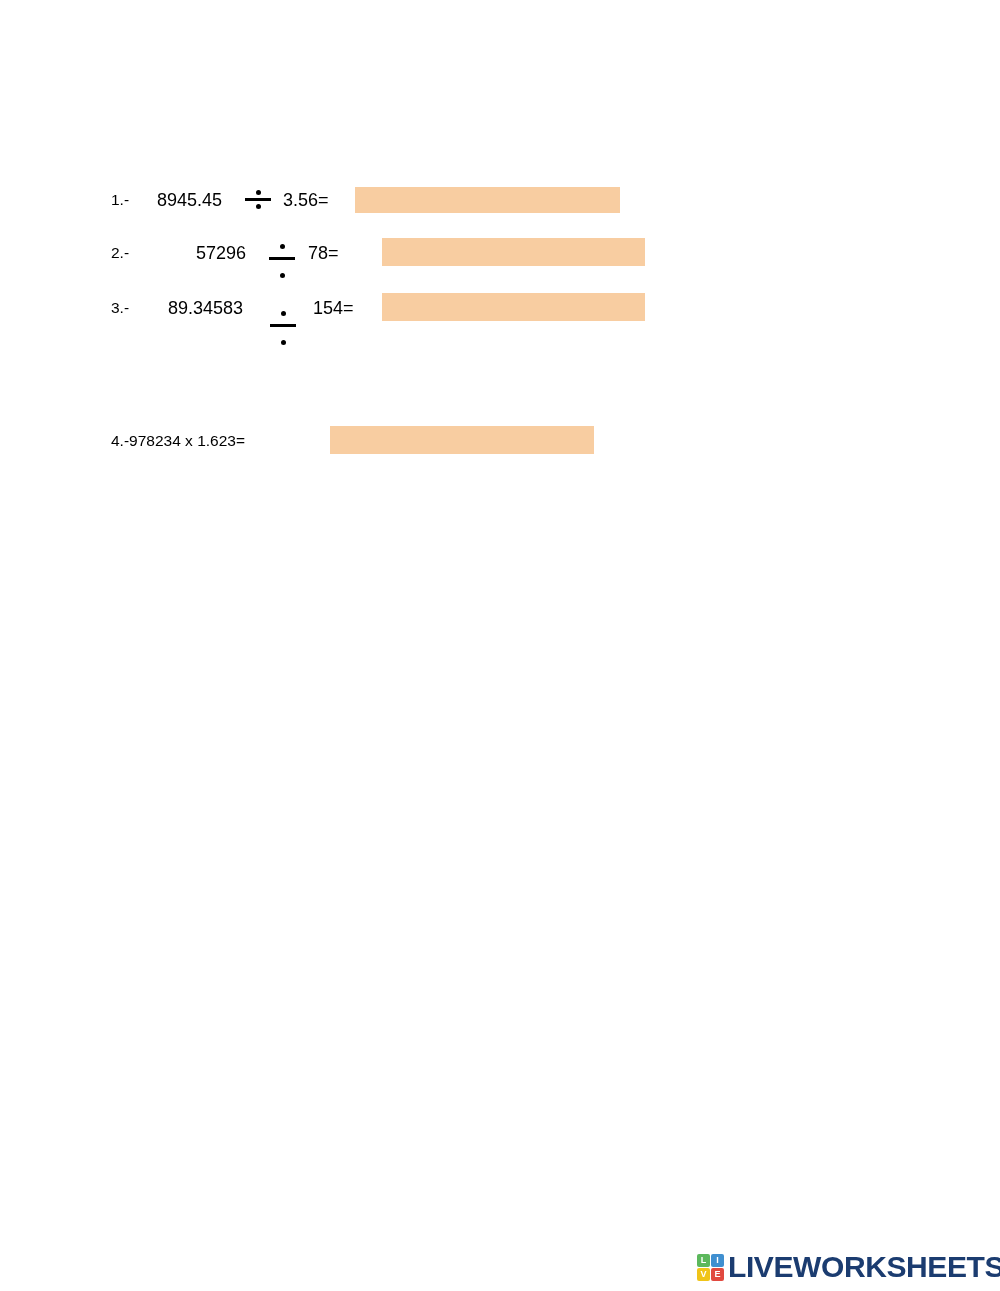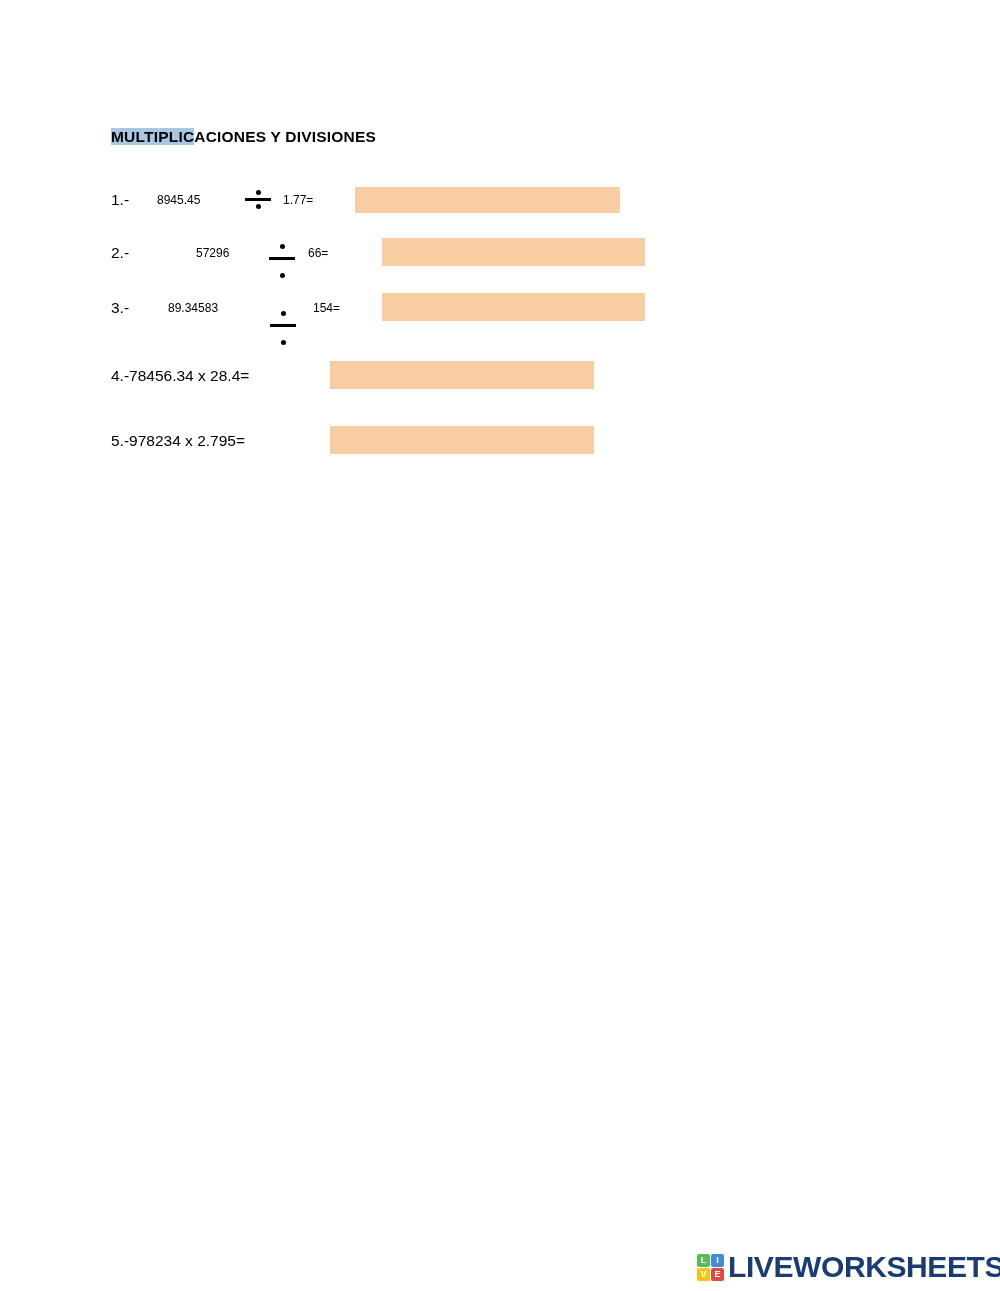--- a/index.html
+++ b/index.html
@@ -45,21 +45,21 @@
     height: 40px;
   }
   .ex-index {
     position: absolute;
     font-size: 15.5px;
     white-space: nowrap;
     line-height: 20px;
   }
   .ex-operand {
     position: absolute;
-    font-size: 12px;
+    font-size: 18px;
     white-space: nowrap;
     line-height: 20px;
   }
   .ex-expr {
     position: absolute;
     font-size: 15.5px;
     white-space: nowrap;
     line-height: 20px;
   }
 
@@ -153,67 +153,60 @@
     letter-spacing: -0.4px;
     line-height: 1;
     white-space: nowrap;
   }
 </style>
 </head>
 <body>
 
 <div class="page">
 
-  <div class="worksheet-title">
-    <span class="title-hl">MULTIPLIC</span><span>ACIONES Y DIVISIONES</span>
-  </div>
 
   <div class="exercise-row" style="top:190px;">
     <span class="ex-index" style="left:111px; top:0px;">1.-</span>
     <span class="ex-operand" style="left:157px; top:0px;">8945.45</span>
     <span class="div-glyph div-inline" style="left:243px; top:-1px;">
       <span class="dot dot-top"></span>
       <span class="bar"></span>
       <span class="dot dot-bot"></span>
     </span>
-    <span class="ex-operand" style="left:283px; top:0px;">1.77=</span>
+    <span class="ex-operand" style="left:283px; top:0px;">3.56=</span>
     <input class="answer-box" type="text" style="left: 355px; top: -3px; width: 265px; height: 26px;" placeholder="">
   </div>
 
   <div class="exercise-row" style="top:243px;">
     <span class="ex-index" style="left:111px; top:0px;">2.-</span>
     <span class="ex-operand" style="left:196px; top:0px;">57296</span>
     <span class="div-glyph div-stretch" style="left:267px; top:-1px;">
       <span class="dot dot-top"></span>
       <span class="bar"></span>
       <span class="dot dot-bot"></span>
     </span>
-    <span class="ex-operand" style="left:308px; top:0px;">66=</span>
+    <span class="ex-operand" style="left:308px; top:0px;">78=</span>
     <input class="answer-box" type="text" style="left: 382px; top: -5px; width: 263px; height: 28px;" placeholder="">
   </div>
 
   <div class="exercise-row" style="top:298px;">
     <span class="ex-index" style="left:111px; top:0px;">3.-</span>
     <span class="ex-operand" style="left:168px; top:0px;">89.34583</span>
     <span class="div-glyph div-stretch" style="left:268px; top:11px;">
       <span class="dot dot-top"></span>
       <span class="bar"></span>
       <span class="dot dot-bot"></span>
     </span>
     <span class="ex-operand" style="left:313px; top:0px;">154=</span>
     <input class="answer-box" type="text" style="left: 382px; top: -5px; width: 263px; height: 28px;" placeholder="">
   </div>
 
-  <div class="exercise-row" style="top:366px;">
-    <span class="ex-expr" style="left:111px; top:0px;">4.-78456.34 x 28.4=</span>
-    <input class="answer-box" type="text" style="left: 330px; top: -5px; width: 264px; height: 28px;" placeholder="">
-  </div>
 
   <div class="exercise-row" style="top:431px;">
-    <span class="ex-expr" style="left:111px; top:0px;">5.-978234 x 2.795=</span>
+    <span class="ex-expr" style="left:111px; top:0px;">4.-978234 x 1.623=</span>
     <input class="answer-box" type="text" style="left: 330px; top: -5px; width: 264px; height: 28px;" placeholder="">
   </div>
 
   <div class="lw-logo">
     <span class="lw-mark">
       <span class="lw-cell c-l">L</span>
       <span class="lw-cell c-i">I</span>
       <span class="lw-cell c-v">V</span>
       <span class="lw-cell c-e">E</span>
     </span>

